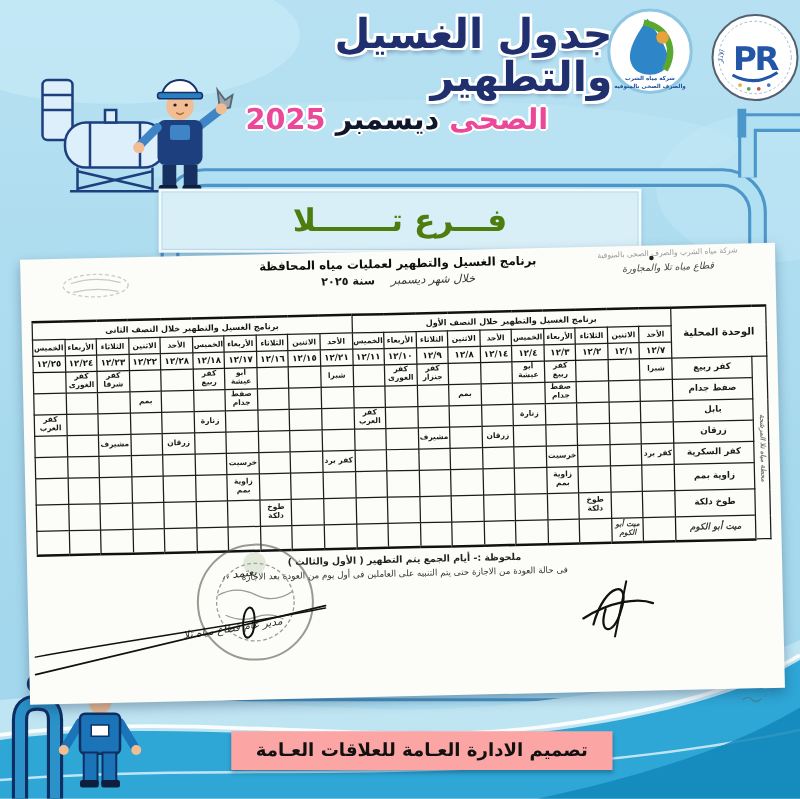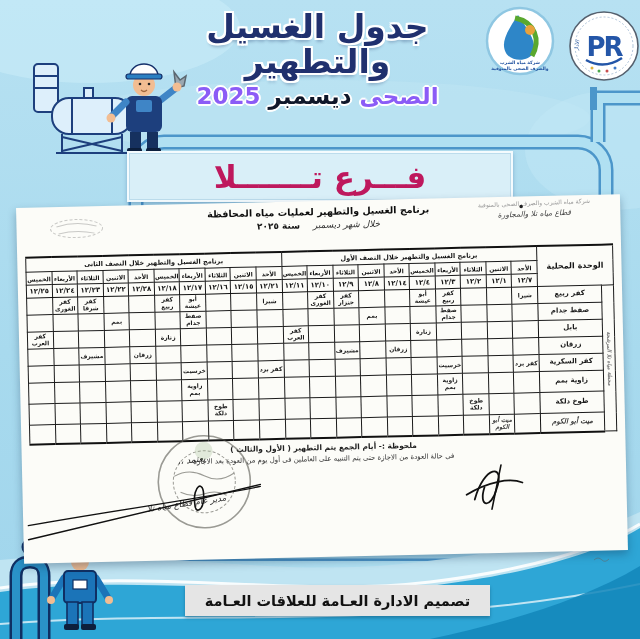--- a/index.html
+++ b/index.html
@@ -3,34 +3,34 @@
 <meta charset="utf-8">
 <style>
   html,body{margin:0;padding:0;width:640px;height:639px;overflow:hidden;
     font-family:"DejaVu Sans",sans-serif;}
   body{position:relative;background:linear-gradient(180deg,#b7e1f2 0%,#a8daee 55%,#a0d5ec 100%);}
   svg{display:block}
   .bg{position:absolute;inset:0;z-index:0}
   
   .titlebox{position:absolute;top:10px;right:150px;width:345px;text-align:center;z-index:3}
   .title{font-size:33px;font-weight:bold;color:#20306e;line-height:1.05;
-    text-shadow:-2px 0 #fff,2px 0 #fff,0 -2px #fff,0 2px #fff,-2px -2px #fff,2px 2px #fff,-2px 2px #fff,2px -2px #fff,0 4px 3px rgba(20,40,90,.25);}
+    text-shadow:-2px 0 #fff,2px 0 #fff,0 -2px #fff,0 2px #fff,-2px -2px #fff,2px 2px #fff,-2px 2px #fff,2px -2px #fff,0 4px 3px rgba(20,40,90,.25);text-align:right;}
   .subtitle{font-size:23px;font-weight:bold;margin-top:4px;
     text-shadow:-2px 0 #fff,2px 0 #fff,0 -2px #fff,0 2px #fff,-1px -1px #fff,1px 1px #fff,-1px 1px #fff,1px -1px #fff;}
-  .subtitle .navy{color:#8b5cf6}
+  .subtitle .navy{color:#ec4899}
   .subtitle .maroon{color:#0f172a}
   
   .logo{position:absolute;z-index:3}
   .logo-company{top:6px;right:85px;}
   .logo-pr{top:10px;right:0;}
   
   .banner{position:absolute;top:151px;right:127px;width:382px;height:47px;z-index:2;
     background:#d9eff8;border:2px solid #f4fbfe;box-shadow:0 2px 4px rgba(40,90,140,.35), inset 0 0 0 1px #bcdcec;
     display:flex;align-items:center;justify-content:center;}
-  .banner-text{font-size:31px;font-weight:bold;color:#be185d;letter-spacing:1px}
+  .banner-text{font-size:25px;font-weight:bold;color:#4d7c0f;letter-spacing:1px}
   
   .doc{position:absolute;top:201px;left:20px;width:604px;height:356px;z-index:4;
     background:#fcfcf8;transform:rotate(-1.3deg);transform-origin:50% 50%;
     box-shadow:0 4px 9px rgba(20,50,80,.35);}
   .doc-inner{position:relative;width:100%;height:100%;padding:5px 8px;box-sizing:border-box;direction:rtl;color:#151515;}
   .corner{position:absolute;top:3px;right:6px;width:160px;text-align:center;transform:rotate(-1deg)}
   .corner .l1{font-size:6px;color:#999;letter-spacing:.2px}
   .corner .l2{font-size:7.5px;color:#444;font-style:italic;margin-top:3px}
   .doc-title{position:absolute;top:5px;left:50%;transform:translateX(-50%);width:330px;text-align:center}
   .doc-title .l1{font-size:9.5px;font-weight:bold;color:#0d0d0d}
@@ -57,21 +57,21 @@
   td.vert span{position:absolute;top:50%;left:50%;transform:translate(-50%,-50%) rotate(90deg);
     white-space:nowrap;font-size:5.5px;color:#777;font-style:italic}
   tr.handrow td{font-style:italic;color:#3a3a3a}
   .note1{margin-top:4px;text-align:center;font-size:7.5px;font-weight:bold;color:#222}
   .note2{margin-top:3px;text-align:center;font-size:7px;color:#333;letter-spacing:.3px}
   .approve1{position:absolute;top:257px;right:420px;width:170px;font-size:9px;font-style:italic;color:#222;transform:rotate(-5deg)}
   .approve2{position:absolute;top:299px;right:400px;width:160px;font-size:8.5px;font-style:italic;color:#333;transform:rotate(-7deg)}
   .sig{position:absolute;inset:0;pointer-events:none}
   
   .credit{position:absolute;top:585px;right:150px;width:305px;height:31px;z-index:6;
-    background:#e5e5e5;box-shadow:0 2px 3px rgba(10,60,90,.4);display:flex;align-items:center;justify-content:center}
+    background:#fca5a5;box-shadow:0 2px 3px rgba(10,60,90,.4);display:flex;align-items:center;justify-content:center}
   .credit span{font-size:14.5px;font-weight:bold;color:#111}
 </style>
 </head>
 <body>
 
 <svg class="bg" width="640" height="639" viewBox="0 0 640 639">
 
   <ellipse cx="90" cy="28" rx="150" ry="55" fill="#c8ebf7" opacity="0.65"></ellipse>
   <ellipse cx="330" cy="118" rx="260" ry="38" fill="#bfe6f4" opacity="0.5"></ellipse>
   <ellipse cx="615" cy="150" rx="90" ry="60" fill="#c2e8f5" opacity="0.5"></ellipse>

